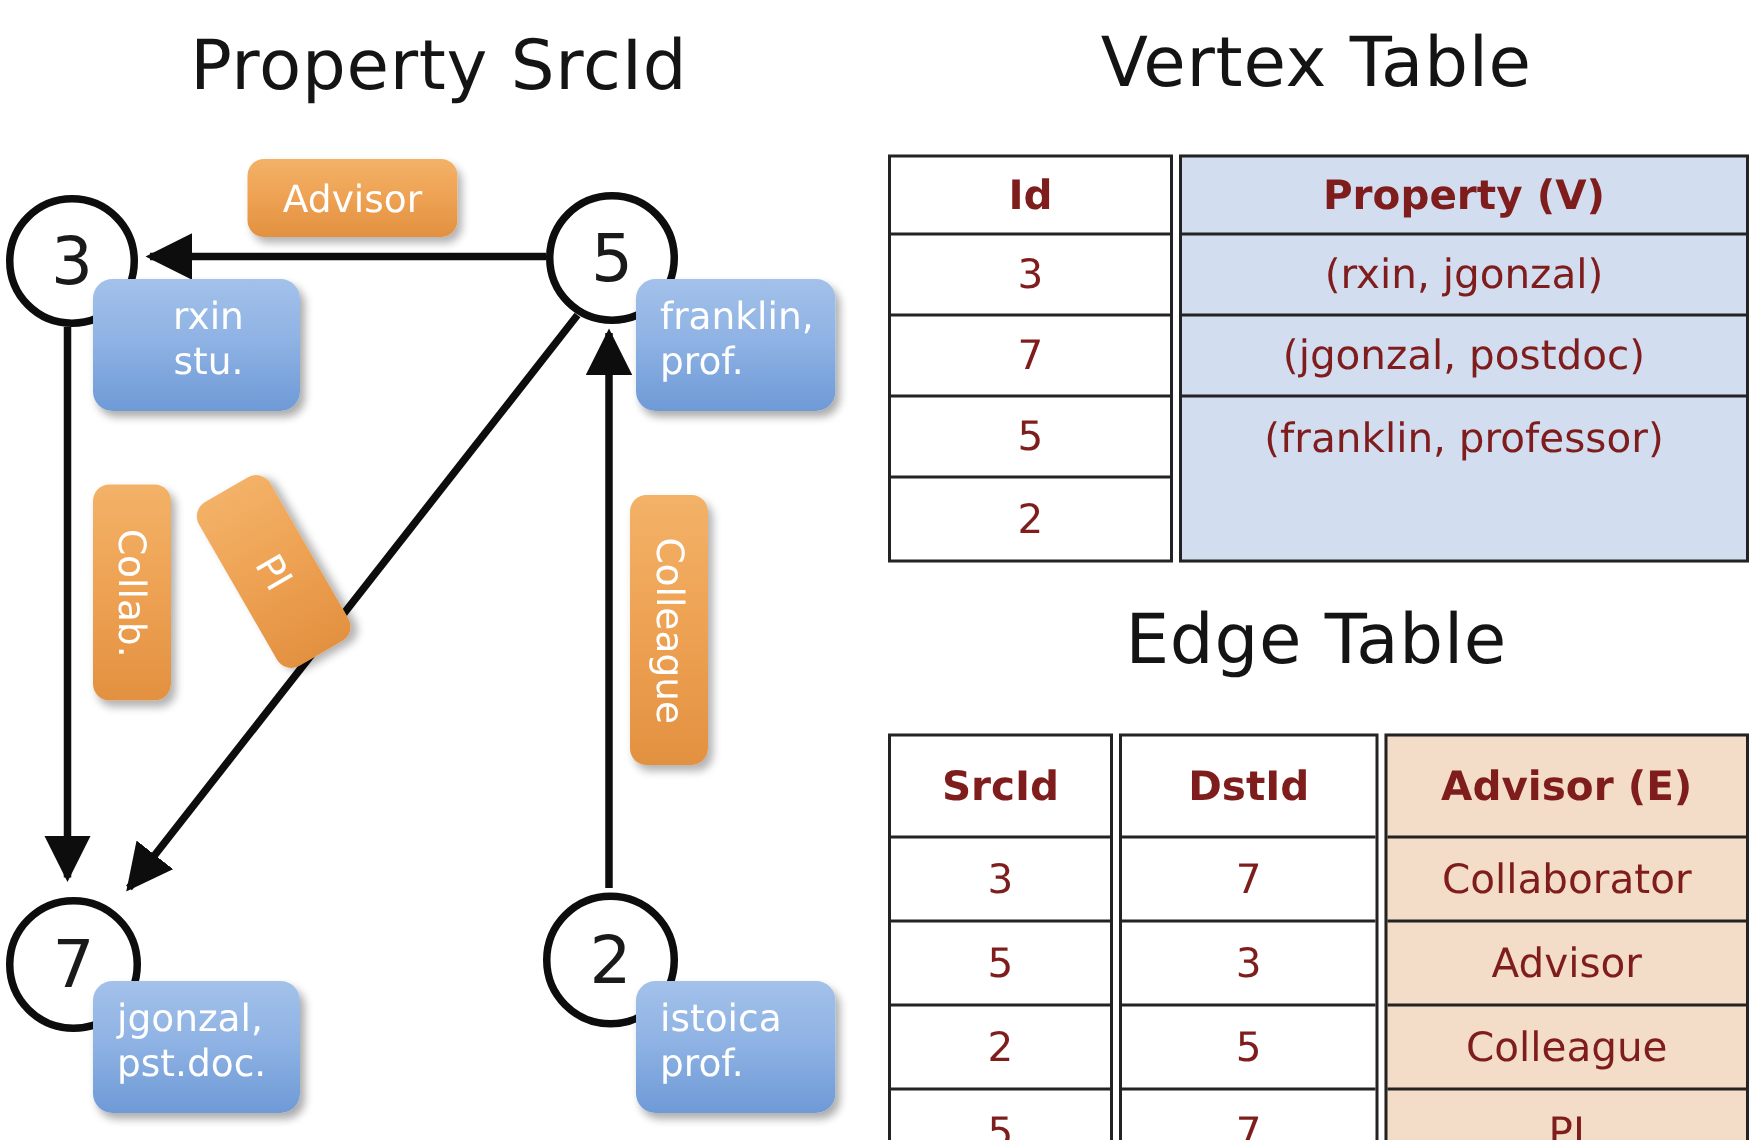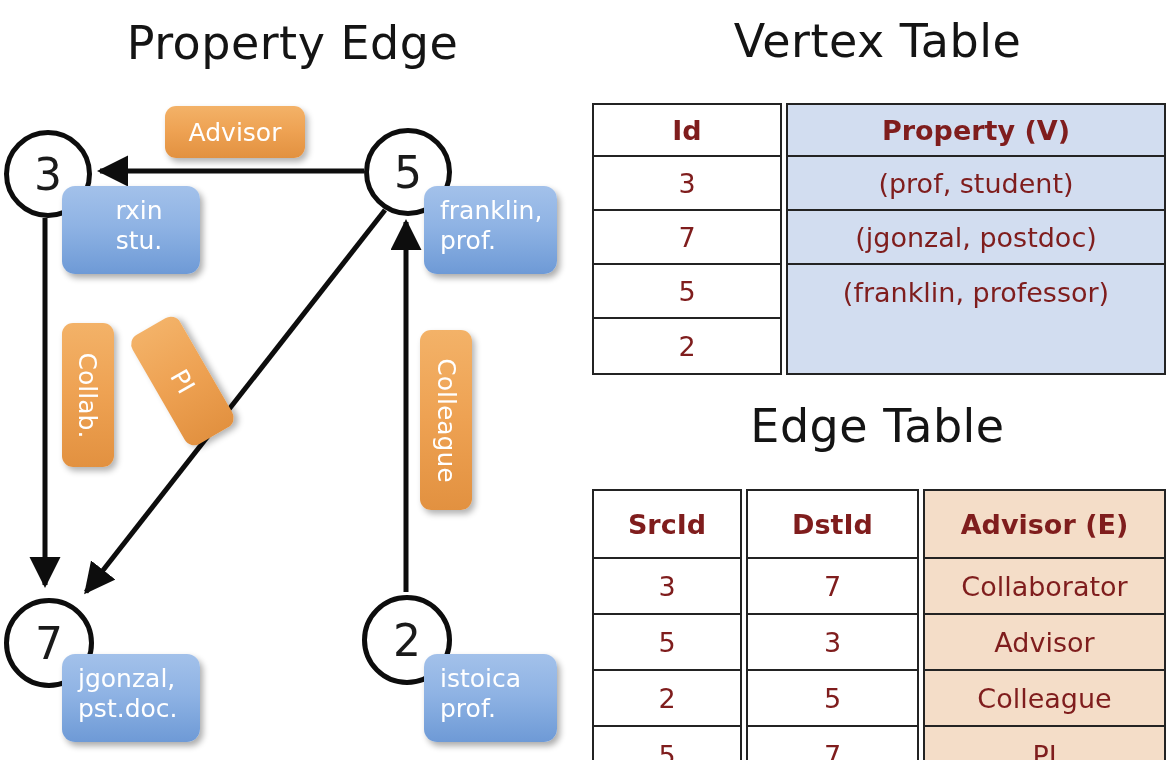--- a/index.html
+++ b/index.html
@@ -134,21 +134,21 @@
   #edge-table { left: 592px; top: 489px; }
   #edge-table .col-src  { width: 150px; }
   #edge-table .col-dst  { width: 173px; }
   #edge-table .col-prop { width: 243px; background: #f4ddc8; }
   #edge-table .tcell.head { height: 68px; }
   #edge-table .tcell.body { height: 56px; }
 </style>
 </head>
 <body>
 
-<div class="title" id="title-property-graph">Property Edge</div>
+<div class="title" id="title-property-graph">Property SrcId</div>
 <div class="title" id="title-vertex-table">Vertex Table</div>
 <div class="title" id="title-edge-table">Edge Table</div>
 
 <div id="graph-panel">
 
   <svg id="graph-edges" viewBox="0 0 585 760">
     <defs>
       <marker id="ah" markerWidth="7" markerHeight="7" refX="5.6" refY="3.1" orient="auto" markerUnits="strokeWidth">
         <path d="M0,0 L6.2,3.1 L0,6.2 z" fill="#0d0d0d"></path>
       </marker>
@@ -216,21 +216,21 @@
 <div class="tbl" id="vertex-table">
   <div class="tcol col-id">
     <div class="tcell head">Id</div>
     <div class="tcell body">3</div>
     <div class="tcell body">7</div>
     <div class="tcell body">5</div>
     <div class="tcell body">2</div>
   </div>
   <div class="tcol col-prop">
     <div class="tcell head">Property (V)</div>
-    <div class="tcell body">(prof, student)</div>
+    <div class="tcell body">(rxin, jgonzal)</div>
     <div class="tcell body">(jgonzal, postdoc)</div>
     <div class="tcell body">(franklin, professor)</div>
   </div>
 </div>
 
 <div class="tbl" id="edge-table">
   <div class="tcol col-src">
     <div class="tcell head">SrcId</div>
     <div class="tcell body">3</div>
     <div class="tcell body">5</div>

